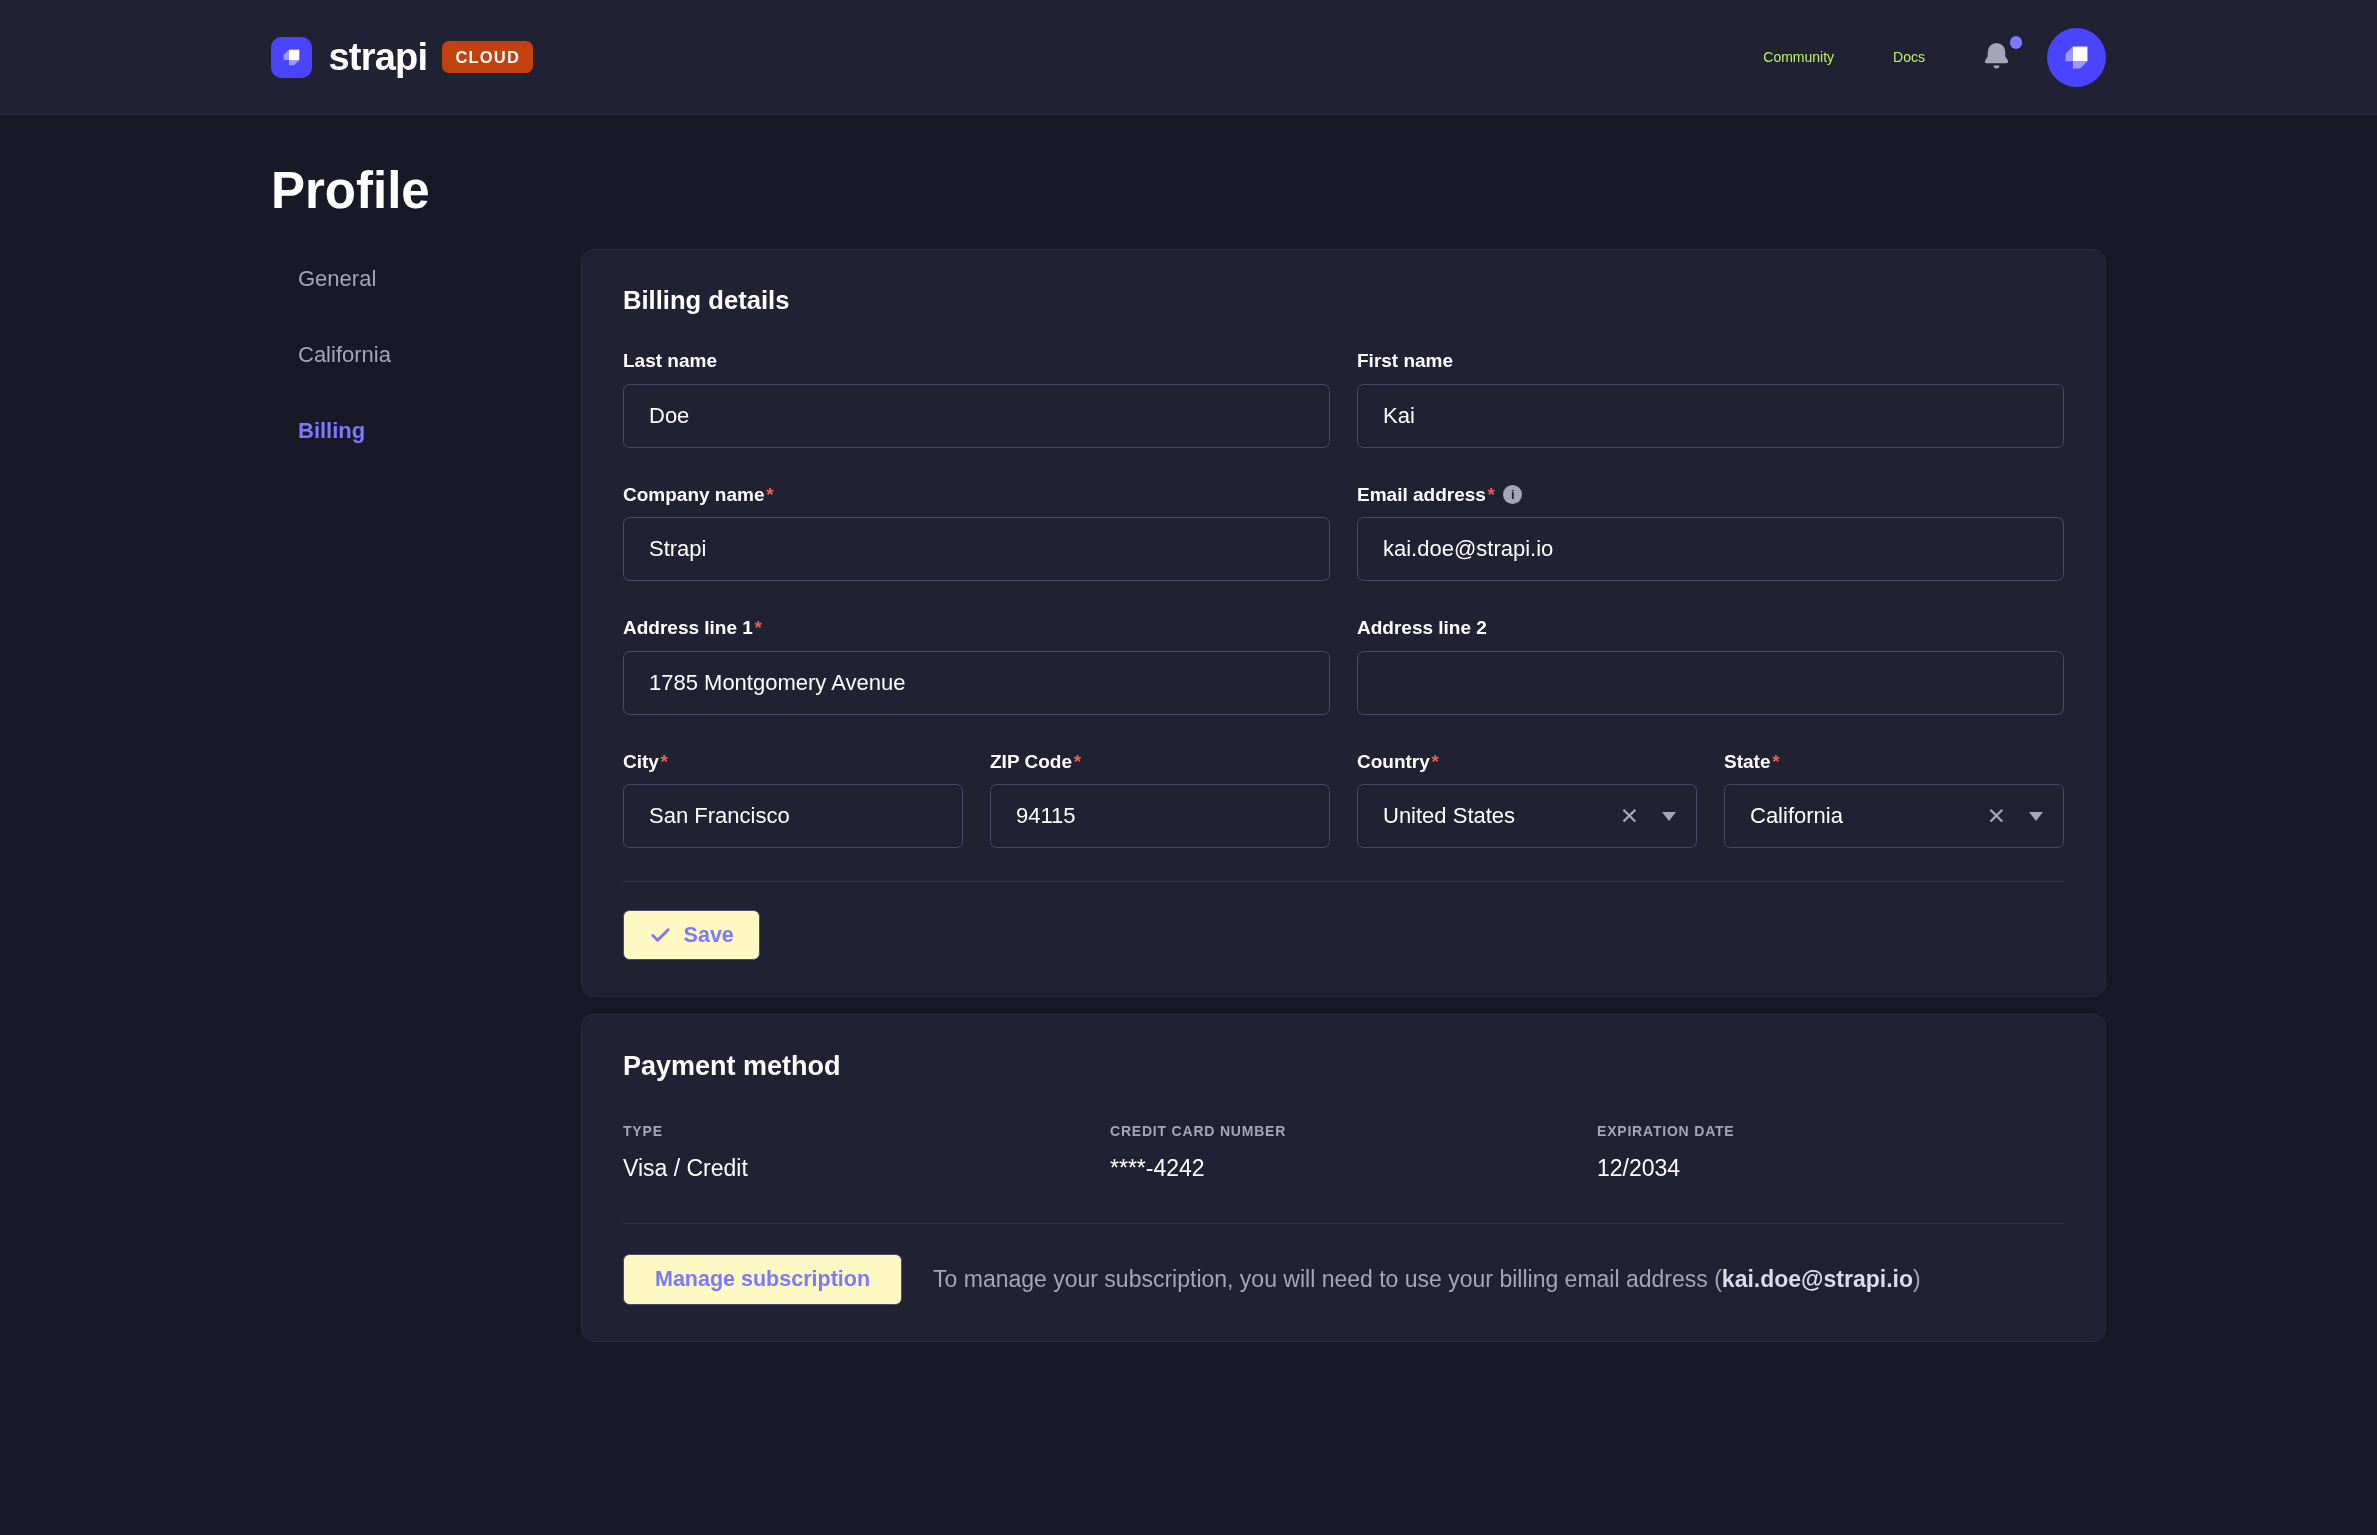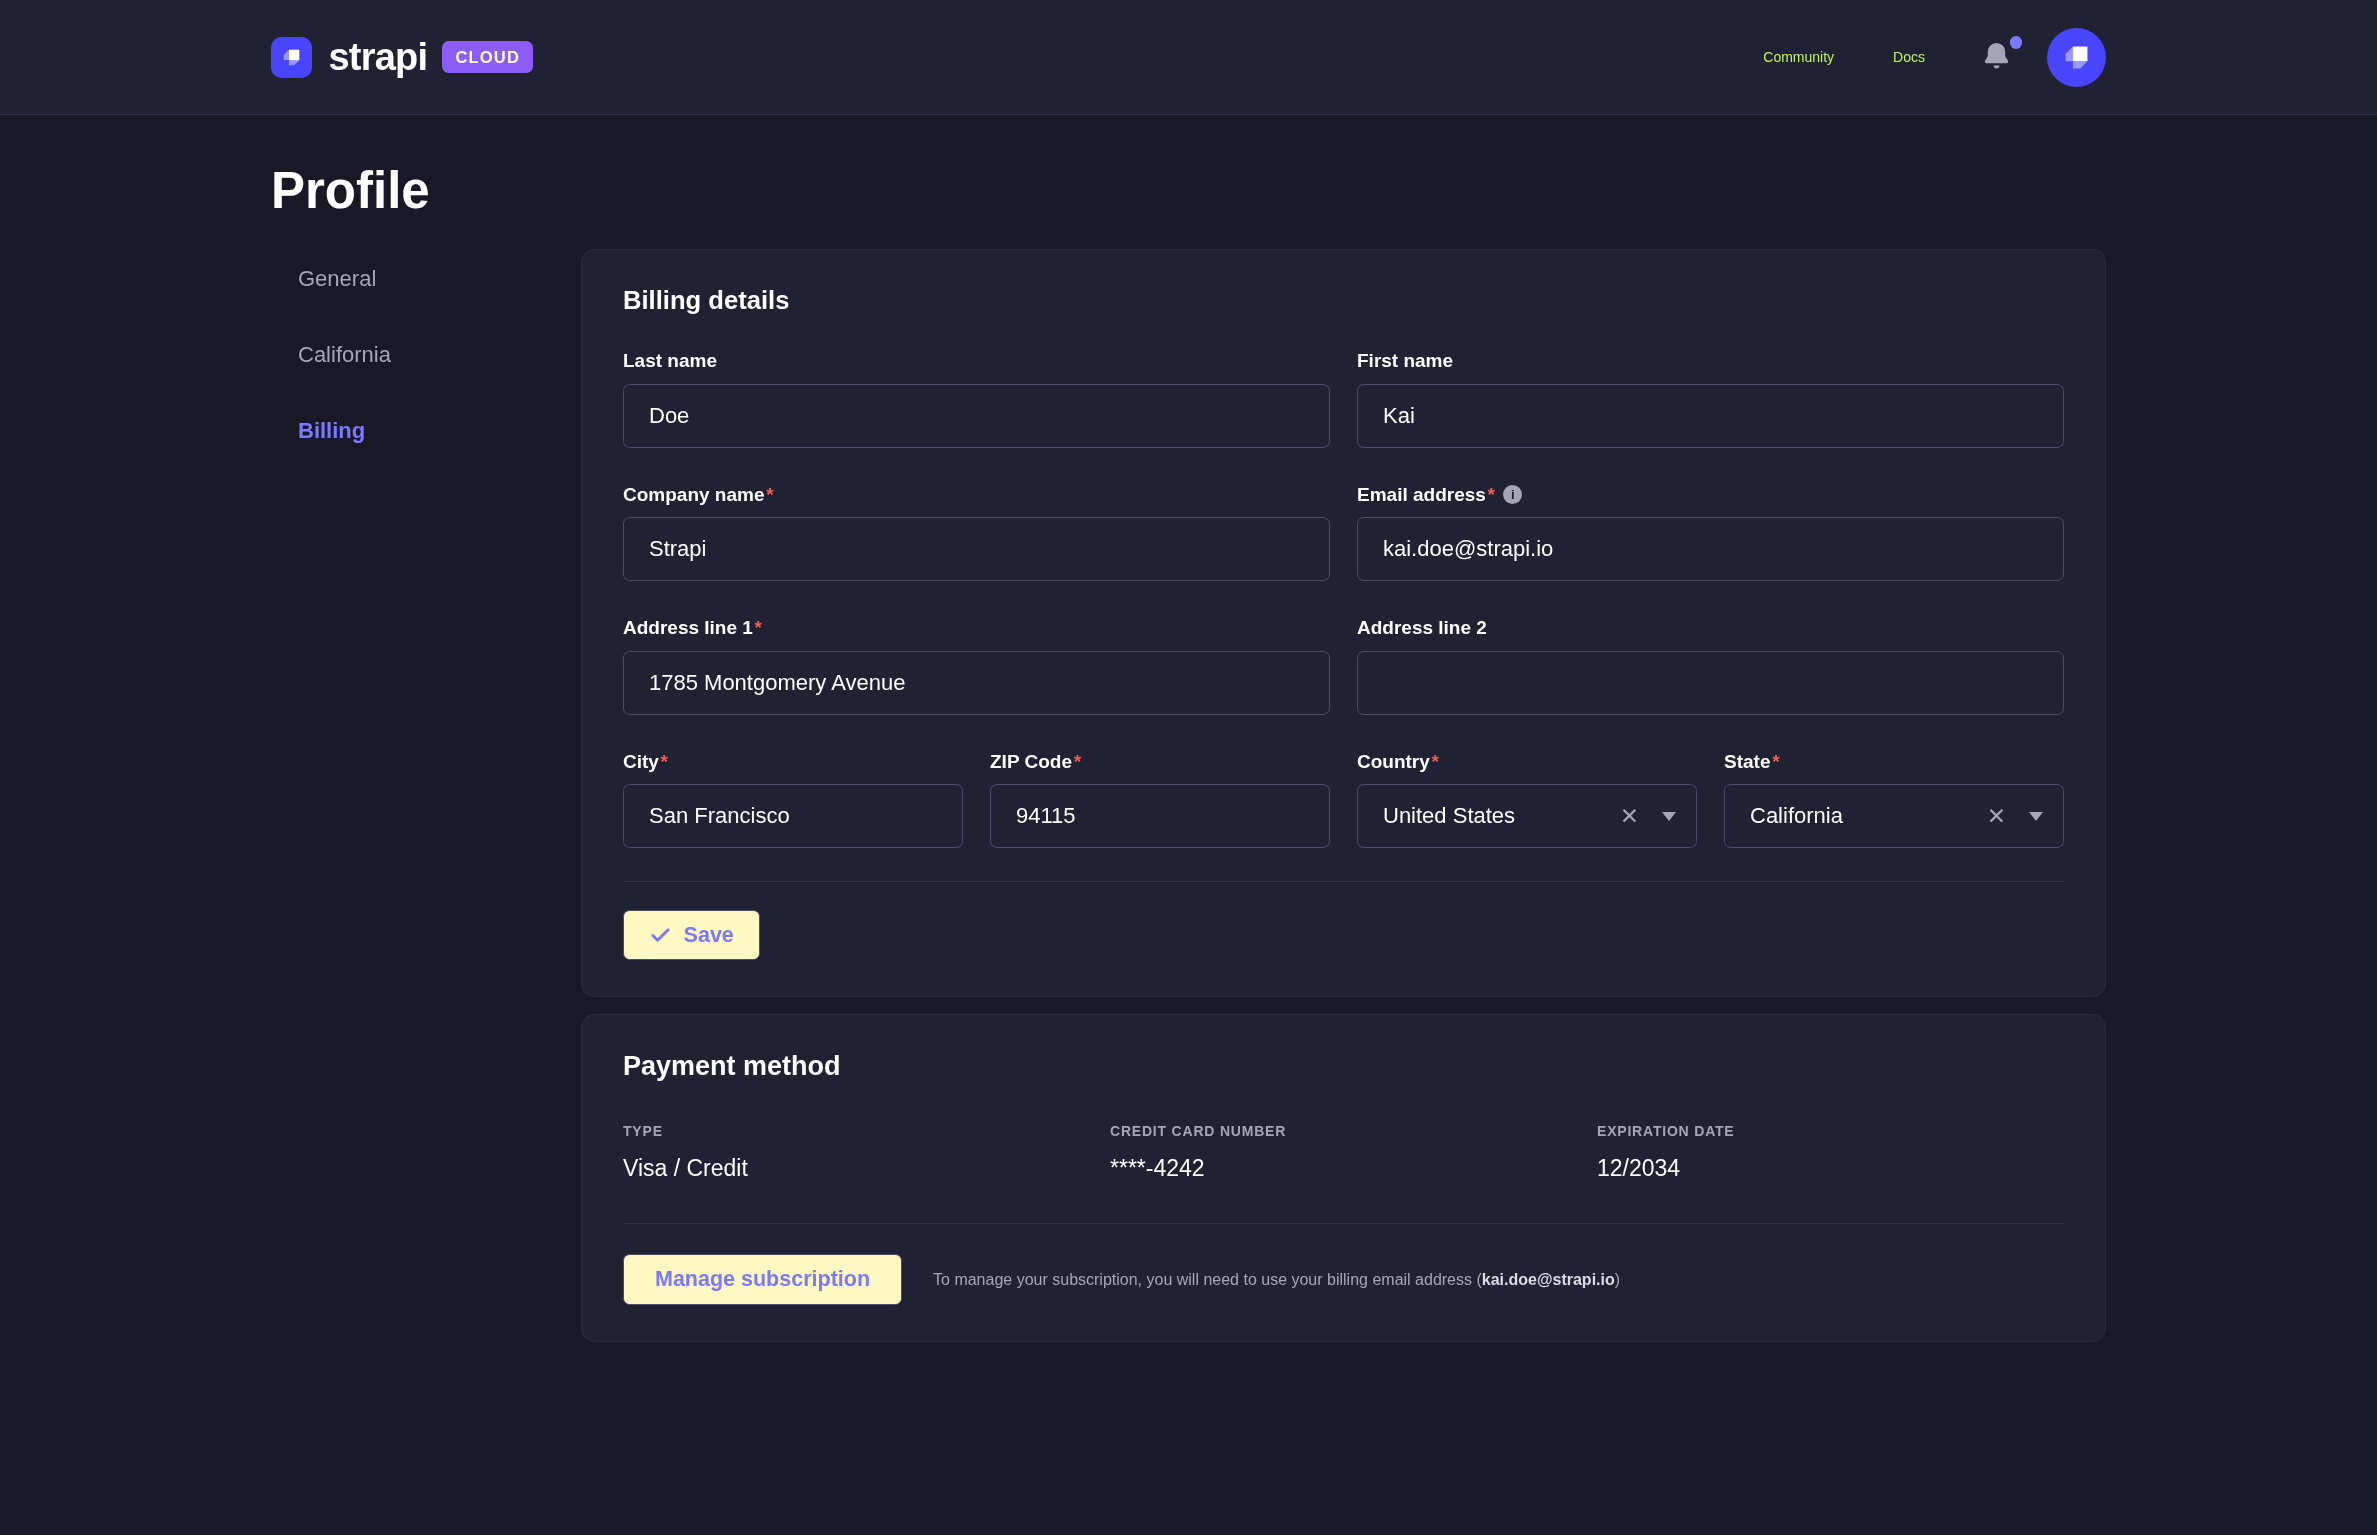--- a/index.html
+++ b/index.html
@@ -27,21 +27,21 @@
     background: #4945ff;
     display: flex; align-items: center; justify-content: center;
   }
   .brand-mark svg { width: 25px; height: 25px; }
   .brand-name {
     margin-left: 16.5px;
     font-size: 38px; font-weight: 700; letter-spacing: -0.8px; color: #fff;
   }
   .brand-badge {
     margin-left: 15px;
-    background: #8b5cf6; color: #fff;
+    background: #c2410c; color: #fff;
     font-size: 16.5px; font-weight: 700; letter-spacing: 1.2px;
     padding: 6.6px 13.2px; border-radius: 6.6px;
   }
   .topnav { margin-left: auto; display: flex; align-items: center; }
   .topnav-link {
     font-size: 14px; color: #bef264; cursor: pointer;
   }
   .topnav-link + .topnav-link { margin-left: 59px; }
   .bell-wrap { position: relative; margin-left: 54px; cursor: pointer; }
   .bell-wrap svg { width: 35px; height: 35px; display: block; }
@@ -141,21 +141,21 @@
 
   
   .pay-grid { display: grid; grid-template-columns: 487px 487px 1fr; margin-top: 41px; }
   .pay-label {
     font-size: 14px; font-weight: 600; color: #a5a5ba;
     letter-spacing: 0.8px;
   }
   .pay-value { font-size: 23px; color: #fff; margin-top: 16.5px; }
   .pay-bottom { display: flex; align-items: center; margin-top: 30px; }
   .manage-btn { height: 51px; padding: 0 31px; }
-  .pay-note { margin-left: 31px; font-size: 16px; color: #a5a5ba; }
+  .pay-note { margin-left: 31px; font-size: 23px; color: #a5a5ba; }
   .pay-note b { color: #dcdce4; font-weight: 700; }
 </style>
 </head>
 <body>
 
 <header class="topbar">
   <div class="brand">
     <span class="brand-mark">
       <svg viewBox="0 0 24 24">
         <rect x="9.5" y="4.5" width="10" height="10" fill="#ffffff"></rect>

